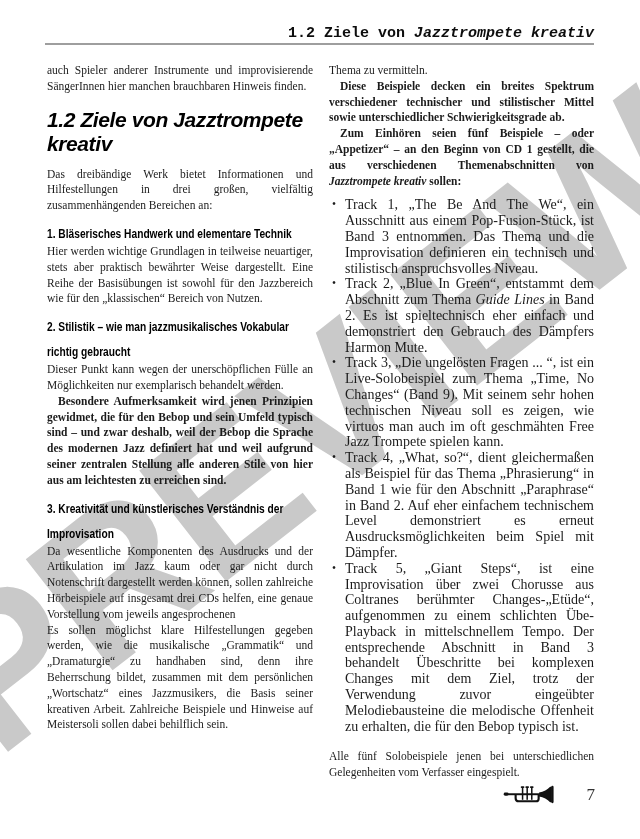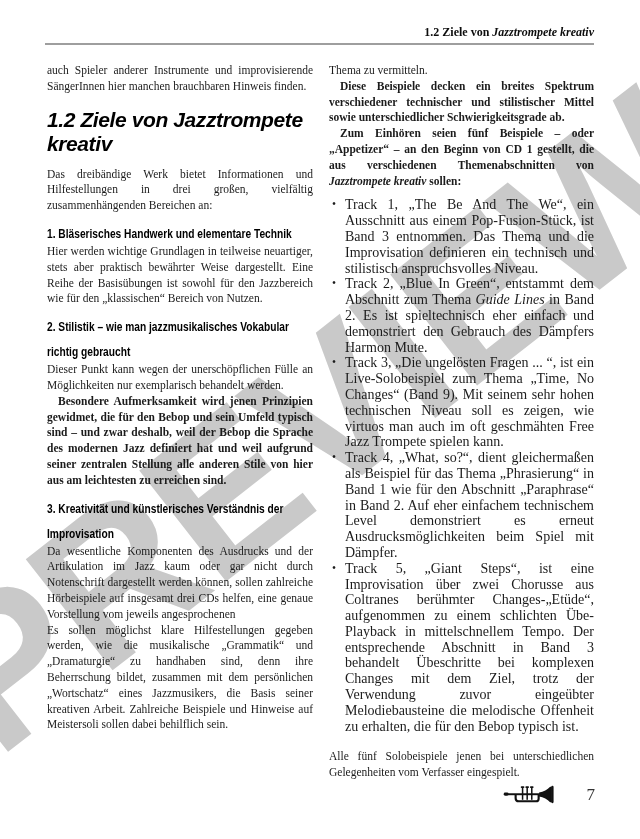--- a/index.html
+++ b/index.html
@@ -22,23 +22,23 @@
     letter-spacing: -4px;
     color: #c9c9c9;
     white-space: nowrap;
     z-index: 1;
     user-select: none;
   }
   
   .running-head {
     position: absolute;
     top: 25px; right: 46px;
-    font-family: Liberation Serif, serif;
+    font-family: Liberation Mono, monospace;
     font-weight: 700;
-    font-size: 12px;
+    font-size: 15px;
     color: #0d0d0d;
     z-index: 2;
     white-space: nowrap;
   }
   .running-head .it { font-style: italic; }
   .header-rule {
     position: absolute;
     top: 43px; left: 45px; width: 549px; height: 2px;
     background: #9e9e9e;
     z-index: 2;

